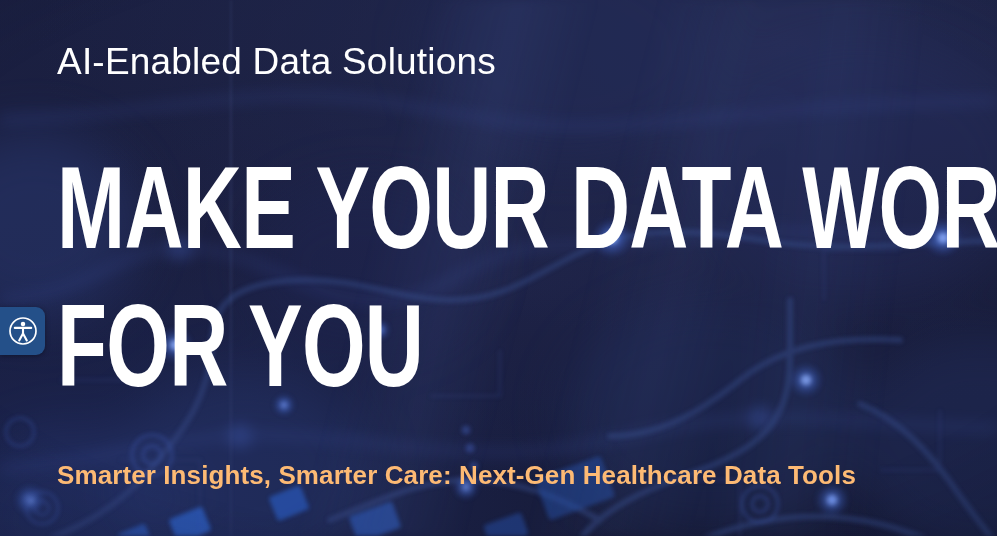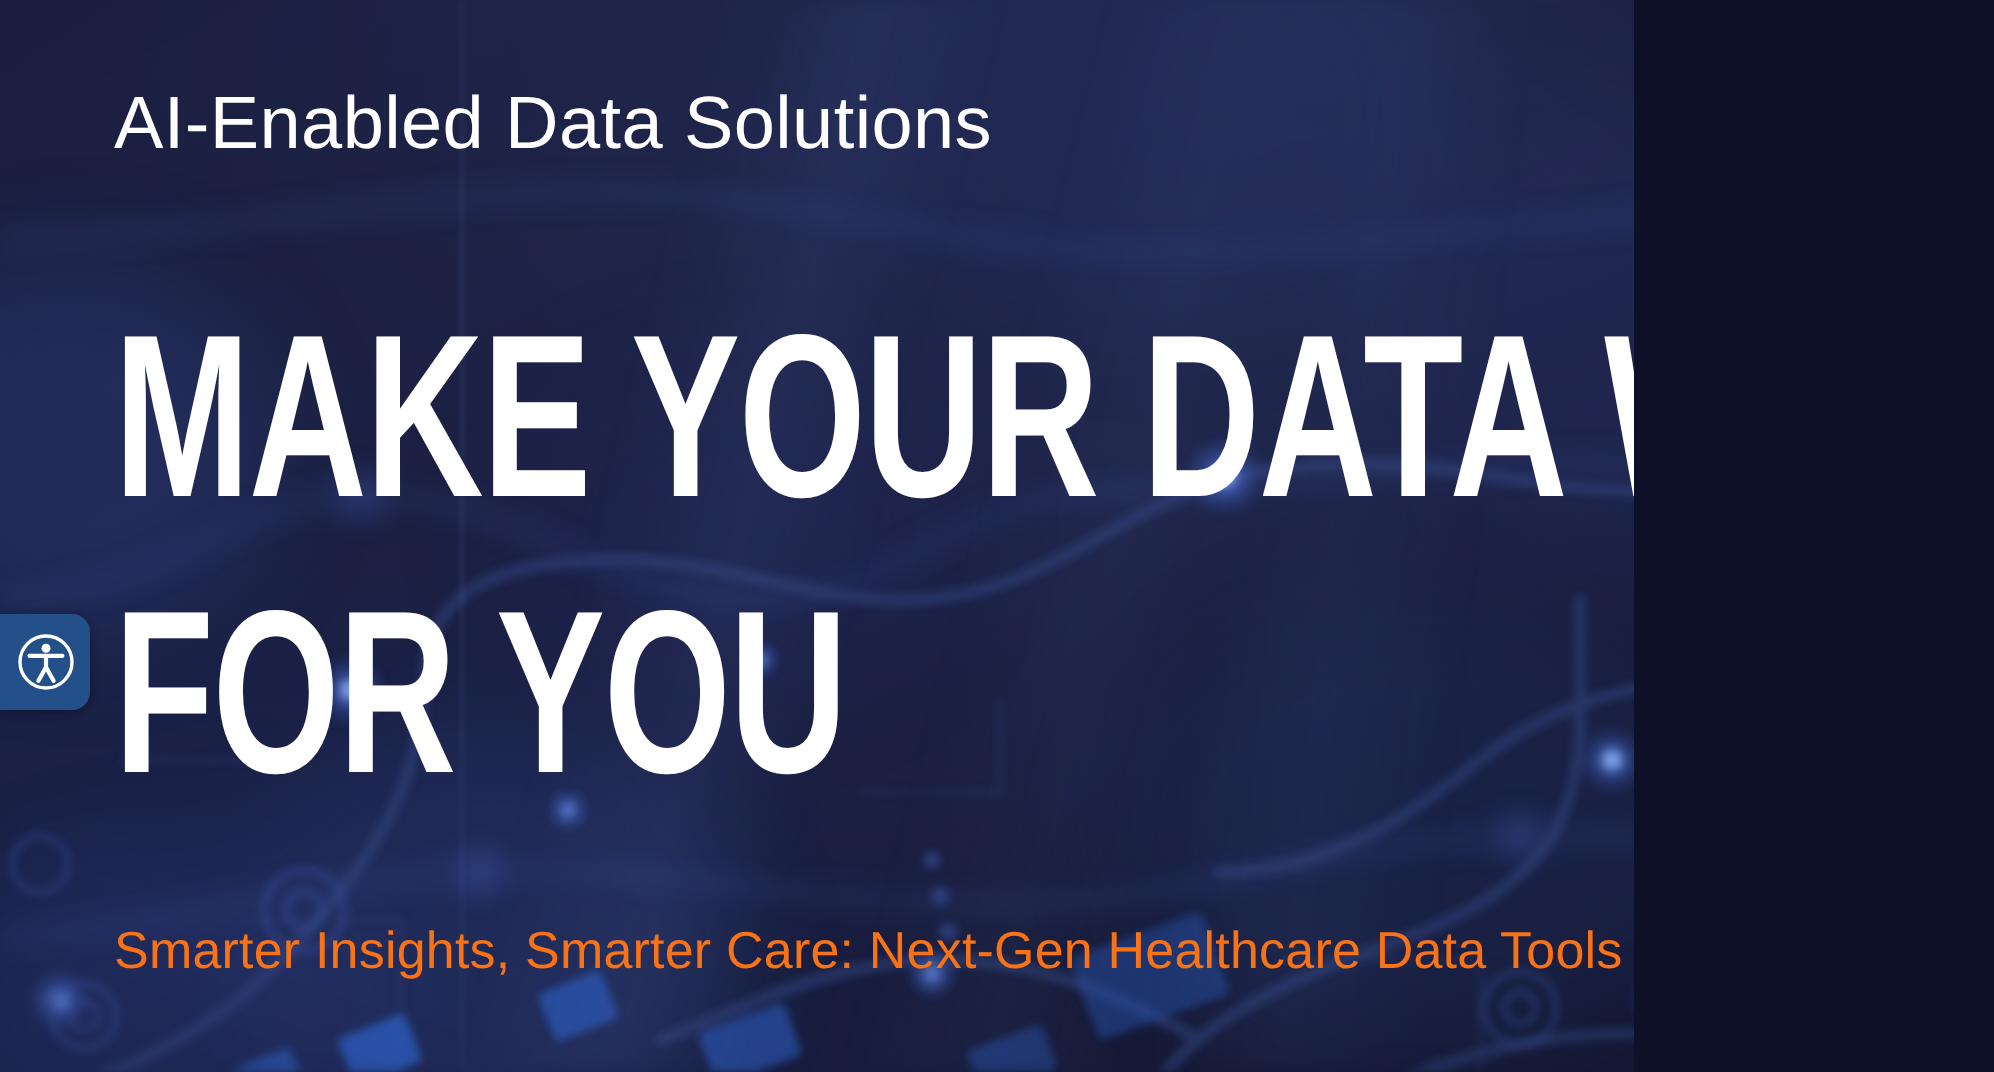--- a/index.html
+++ b/index.html
@@ -6,21 +6,21 @@
     margin: 0;
     padding: 0;
     background: #0d1026;
   }
   body {
     font-family: "Liberation Sans", sans-serif;
   }
 
   #hero {
     position: relative;
-    width: 817px;
+    width: 997px;
     height: 536px;
     overflow: hidden;
     background: #1a1e3d;
     isolation: isolate;
   }
 
   
   .bg-layer {
     position: absolute;
     inset: 0;
@@ -125,23 +125,23 @@
     transform: scaleX(.705);
     transform-origin: left center;
   }
 
   .subtitle {
     position: absolute;
     top: 430px;
     left: 0;
     width: 862px;
     font-size: 26px;
-    font-weight: 400;
+    font-weight: 700;
     line-height: 38px;
-    color: #f97316;
+    color: #fdba74;
     letter-spacing: .1px;
   }
 
   
   .a11y-widget {
     position: absolute;
     left: 0;
     top: 307px;
     width: 45px;
     height: 48px;

